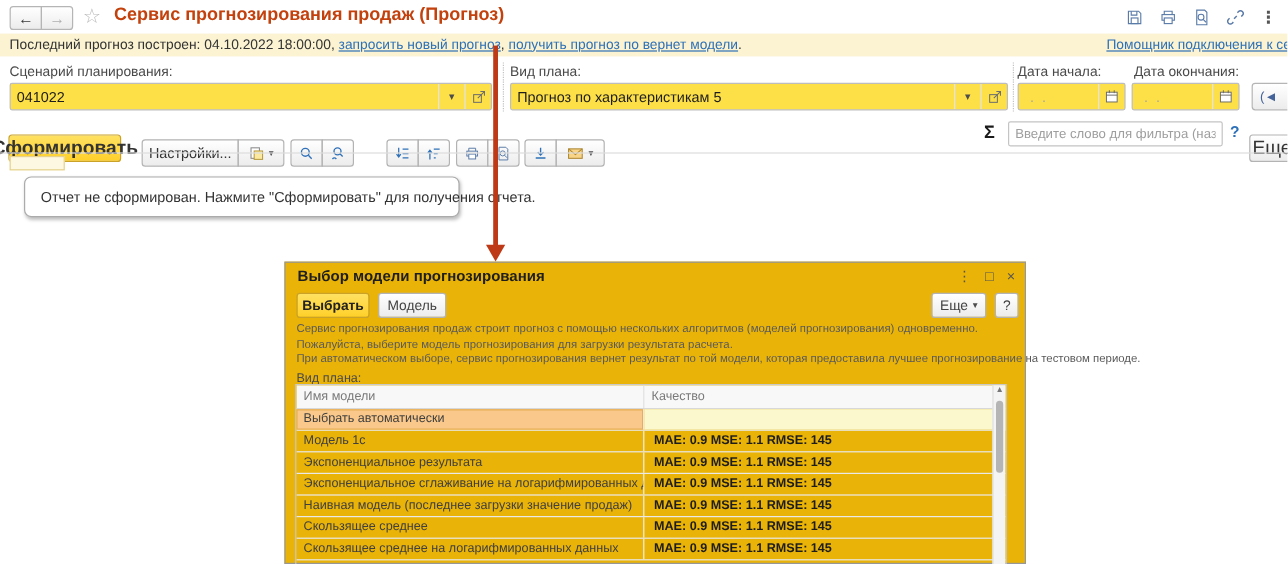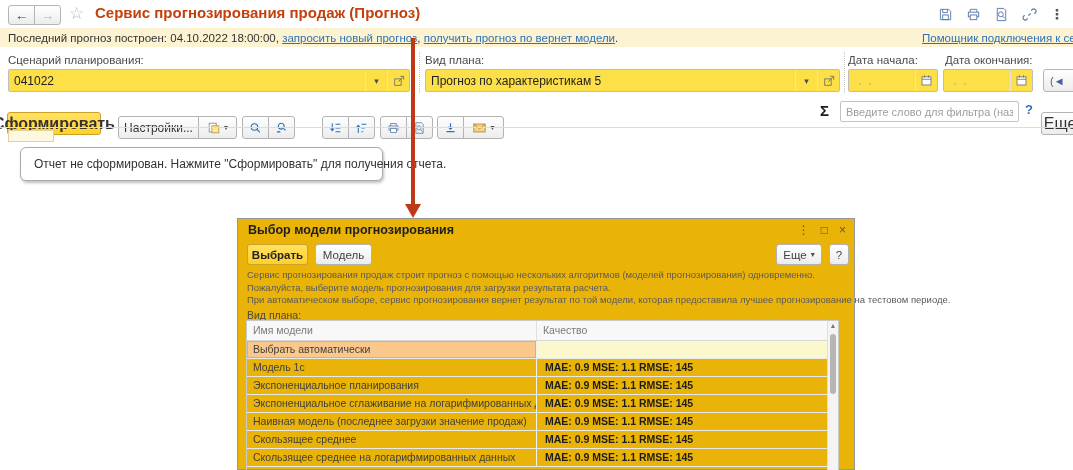--- a/index.html
+++ b/index.html
@@ -304,21 +304,21 @@
       <div class="tbody">
           <div class="trow selected">
     <div class="tcell cname">Выбрать автоматически</div>
     <div class="tcell cqual"></div>
   </div>
           <div class="trow">
     <div class="tcell cname">Модель 1с</div>
     <div class="tcell cqual">MAE: 0.9 MSE: 1.1 RMSE: 145</div>
   </div>
           <div class="trow">
-    <div class="tcell cname">Экспоненциальное планирования</div>
+    <div class="tcell cname">Экспоненциальное результата</div>
     <div class="tcell cqual">MAE: 0.9 MSE: 1.1 RMSE: 145</div>
   </div>
           <div class="trow">
     <div class="tcell cname">Экспоненциальное сглаживание на логарифмированных данных</div>
     <div class="tcell cqual">MAE: 0.9 MSE: 1.1 RMSE: 145</div>
   </div>
           <div class="trow">
     <div class="tcell cname">Наивная модель (последнее загрузки значение продаж)</div>
     <div class="tcell cqual">MAE: 0.9 MSE: 1.1 RMSE: 145</div>
   </div>

